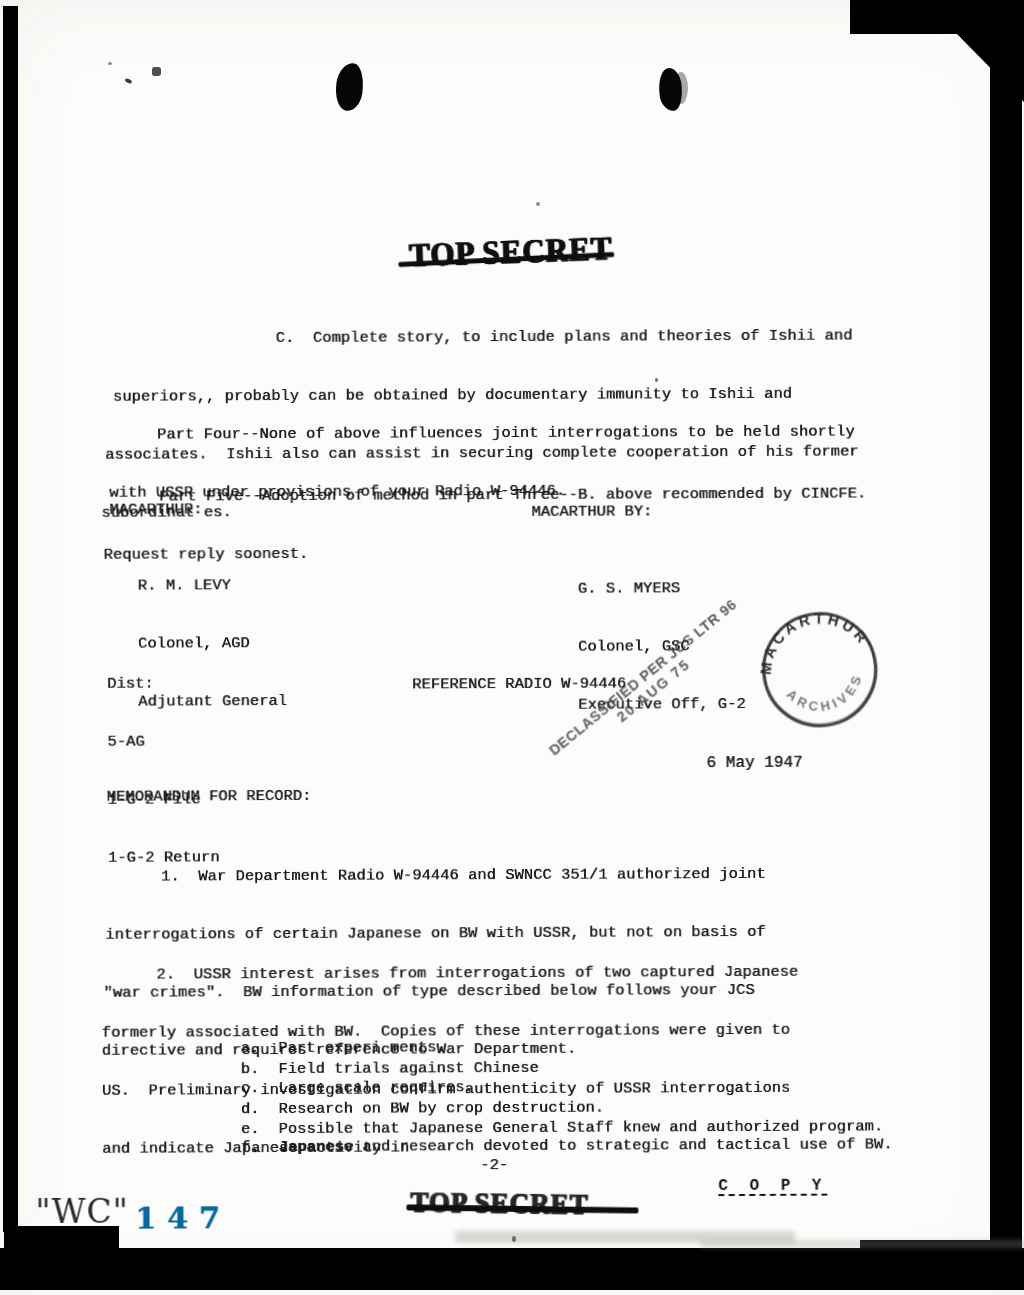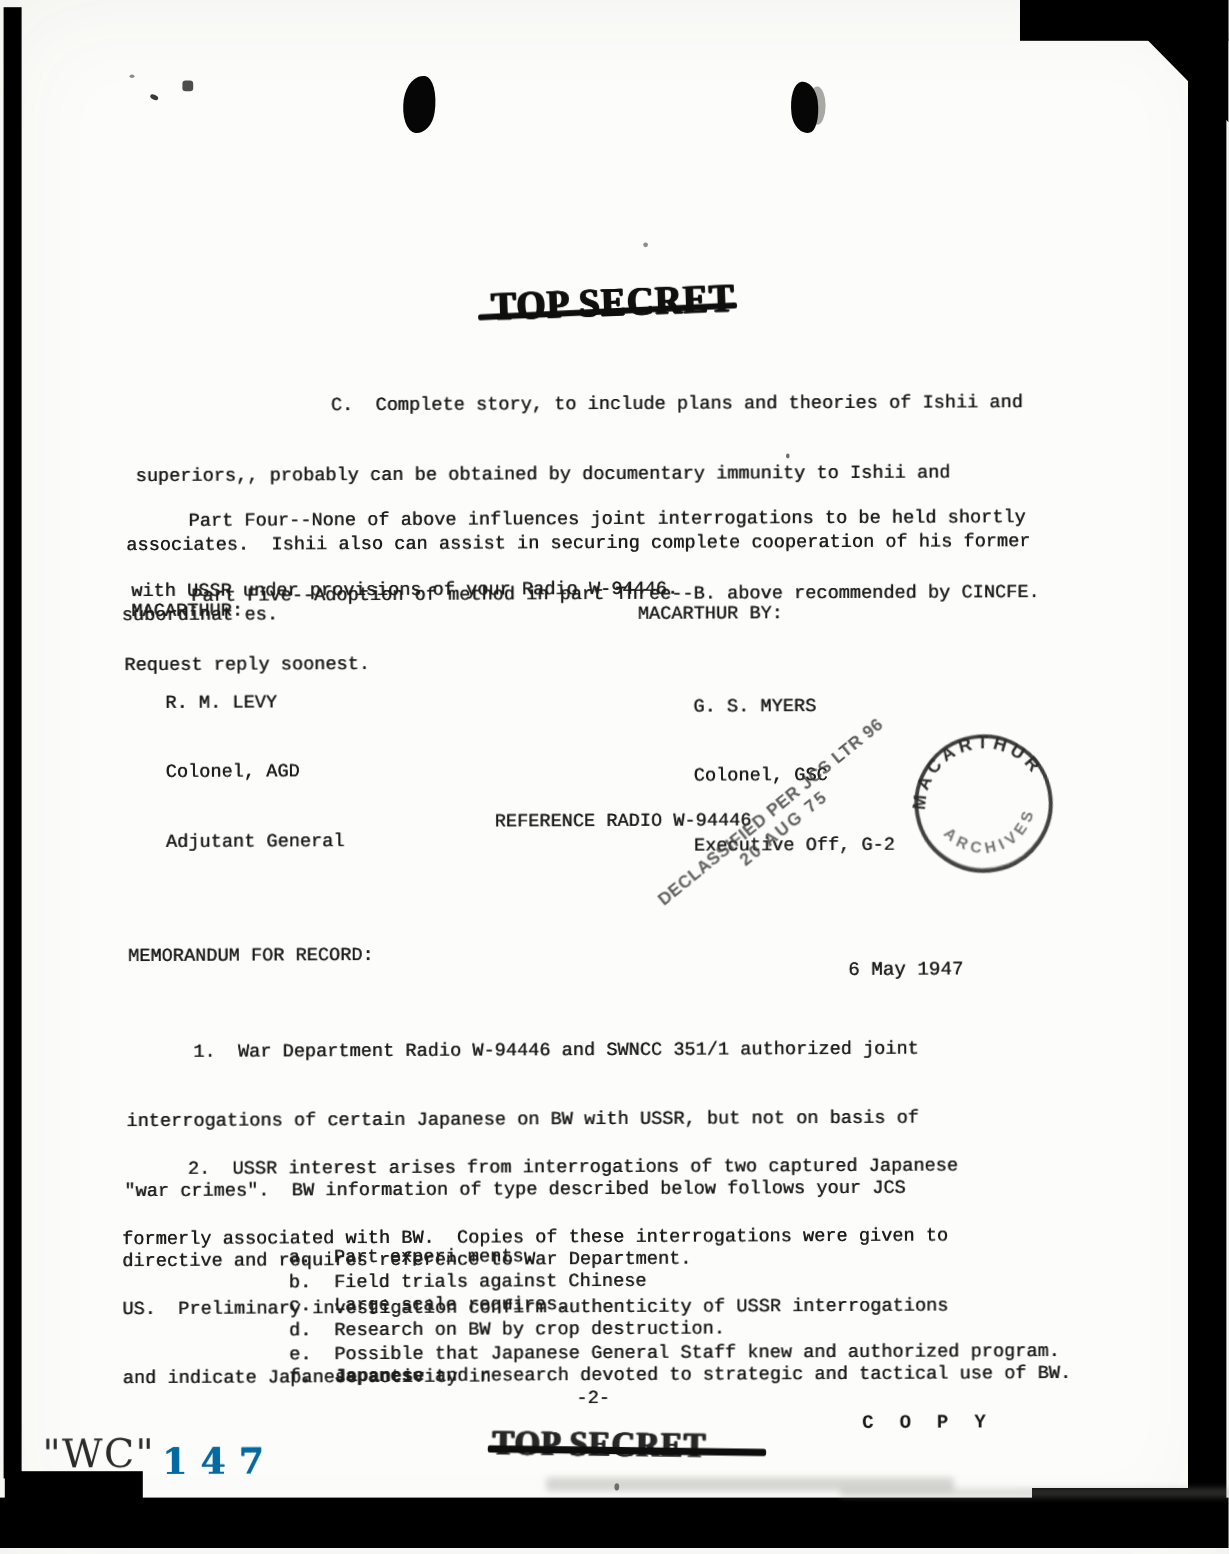--- a/index.html
+++ b/index.html
@@ -54,21 +54,21 @@
   .wcmark .num{
     font-family:"DejaVu Serif","Liberation Serif",serif;
     font-weight:bold; font-size:30px; color:#0369a1; letter-spacing:11px;
     margin-left:6px; position:relative; top:6px;
     text-shadow:0.6px 0 0 currentColor;
   }
   .copy{
     position:absolute; left:716px; top:1178px;
     font-family:"Liberation Mono","DejaVu Sans Mono",monospace;
     font-size:16px; font-weight:bold; letter-spacing:6px; color:#161616;
-    text-decoration-style:dashed;
+    text-decoration:underline; text-decoration-style:dashed;
     text-underline-offset:4px; text-decoration-thickness:2px;
   }
   .pagenum{left:478px; top:1156px;}
 </style>
 </head>
 <body>
 
 <div class="scan">
 
   <div class="ink" style="left:3px;top:6px;width:15px;height:1226px;"></div>
@@ -122,20 +122,26 @@
       <div>R. M. LEVY</div>
       <div>Colonel, AGD</div>
       <div>Adjutant General</div>
     </div>
     <div class="tw" style="left:578px;top:541px;">
       <div>G. S. MYERS</div>
       <div>Colonel, GSC</div>
       <div>Executive Off, G-2</div>
     </div>
 
+    <div class="tw" style="left:107px;top:634px;">
+      <div>Dist:</div>
+      <div>5-AG</div>
+      <div>1-G-2 File</div>
+      <div>1-G-2 Return</div>
+    </div>
 
     <div class="tw" style="left:412px;top:675px;">REFERENCE RADIO W-94446</div>
 
     <div class="stamp-declass">
       <div class="l1">DECLASSIFIED PER JCS LTR 96</div>
       <div class="l2">20 AUG 75</div>
     </div>
 
     <div class="stamp-arch">
       <svg width="126" height="126" viewBox="0 0 126 126">
@@ -147,21 +153,21 @@
         </defs>
         <text font-family="Liberation Sans, DejaVu Sans, sans-serif" font-size="15" font-weight="bold" fill="#1b1b1b" letter-spacing="3.5">
           <textPath href="#arcTop" startOffset="4%">MACARTHUR</textPath>
         </text>
         <text font-family="Liberation Sans, DejaVu Sans, sans-serif" font-size="13" font-weight="bold" fill="#3a3a3a" letter-spacing="4" opacity="0.75">
           <textPath href="#arcBot" startOffset="8%">ARCHIVES</textPath>
         </text>
       </svg>
     </div>
 
-    <div class="tw" style="left:706px;top:755px;font-size:16px;margin-top:45px;">6 May 1947</div>
+    <div class="tw" style="left:706px;top:755px;font-size:16px;">6 May 1947</div>
 
     <div class="tw" style="left:106px;top:786px;">MEMORANDUM FOR RECORD:</div>
 
     <div class="tw" style="left:100px;top:827px;">
       <div style="margin-left:60px;">1.  War Department Radio W-94446 and SWNCC 351/1 authorized joint</div>
       <div style="margin-left:4px;">interrogations of certain Japanese on BW with USSR, but not on basis of</div>
       <div style="margin-left:2px;">"war crimes".  BW information of type described below follows your JCS</div>
       <div>directive and requires reference to War Department.</div>
     </div>
 

